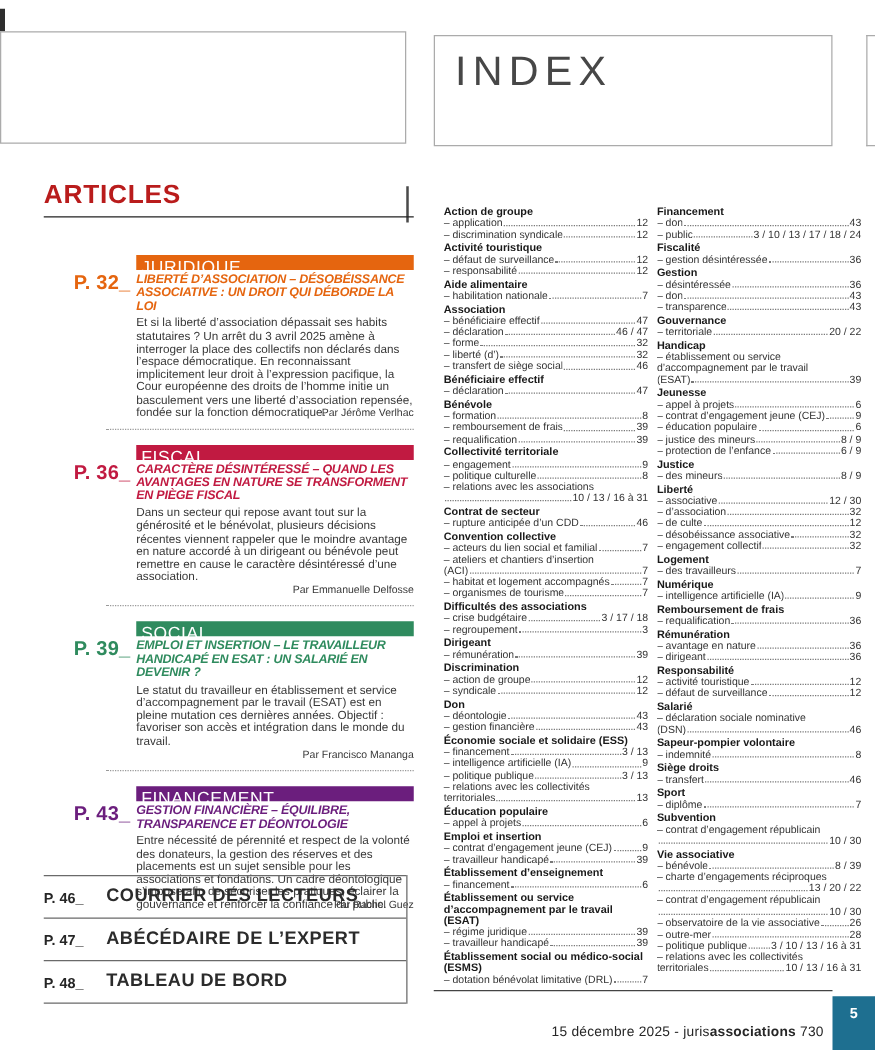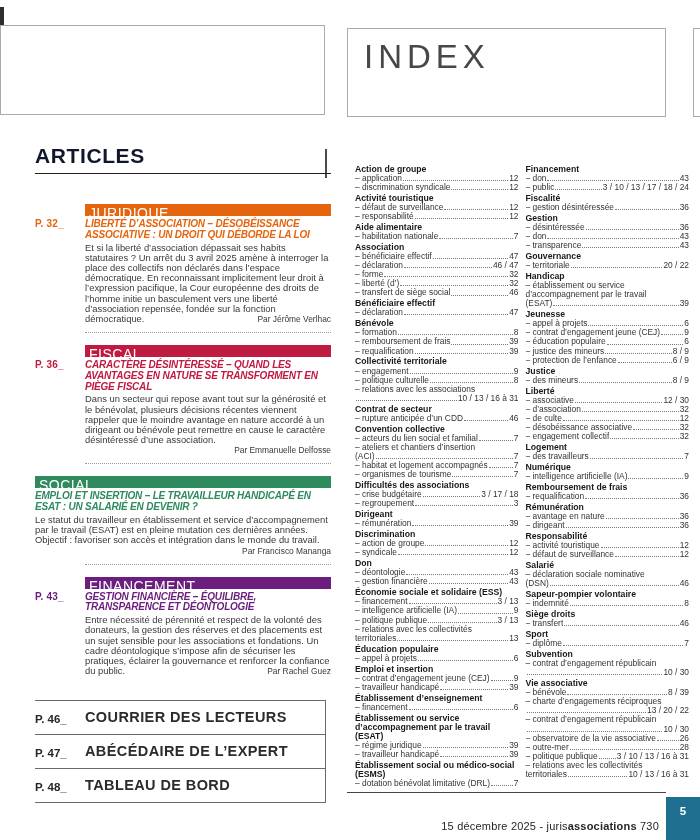--- a/index.html
+++ b/index.html
@@ -14,25 +14,25 @@
   .index-box { position:absolute; left:347px; top:28px; width:319px; height:89px;
                border:1px solid #ababab; background:#fff; }
   .index-title { position:absolute; left:16px; top:9px; font-size:33px; letter-spacing:5px;
                  color:#474747; font-weight:300; }
   .edge-card { position:absolute; left:693px; top:28px; width:7px; height:89px;
                border-left:1px solid #ababab; border-top:1px solid #ababab; border-bottom:1px solid #ababab; }
   .articles-tick { position:absolute; left:325px; top:149px; width:2px; height:29px; background:#4a4a4a; }
 
   
   .articles { position:absolute; left:35px; top:144px; width:296px; }
-  .articles-title { font-size:21px; font-weight:bold; letter-spacing:.6px; color:#0f172a;
+  .articles-title { font-size:21px; font-weight:bold; letter-spacing:.6px; color:#b91c1c;
                     padding-bottom:5px; border-bottom:1.8px solid #222; }
   #articles-list { margin-top:30px; }
   .art { display:flex; }
-  .pnum { flex:0 0 50px; font-weight:bold; font-size:10px; padding-top:14px; letter-spacing:.2px; }
+  .pnum { flex:0 0 50px; font-weight:bold; font-size:16px; padding-top:14px; letter-spacing:.2px;margin-left:24px; }
   .abody { flex:1; min-width:0; }
   .cat { height:12px; color:#fff; font-size:14px; font-weight:normal; letter-spacing:.5px;
          padding:1px 0 0 4px; }
   .ttl { font-weight:bold; font-size:10px; line-height:10.8px; letter-spacing:-.2px; margin:3px 0 2px;font-style:italic; }
   .desc { font-size:9.4px; line-height:10.2px; color:#383838; }
   .author { font-size:8.4px; color:#383838; text-align:right; }
   #articles-list > .art:first-child .author, #articles-list > .art:last-child .author { margin-top:-10.2px; }
   .dotsep { border-top:1.5px dotted #9a9a9a; margin:8px 0 12px 50px; }
 
   
@@ -93,20 +93,21 @@
           <div class="pnum" style="color: rgb(193, 26, 65);">P. 36_</div>
           <div class="abody">
             <div class="cat" style="background: rgb(193, 26, 65);">FISCAL</div>
             <div class="ttl" style="color: rgb(193, 26, 65);">CARACTÈRE DÉSINTÉRESSÉ – QUAND LES AVANTAGES EN NATURE SE TRANSFORMENT EN PIÈGE FISCAL</div>
             <div class="desc">Dans un secteur qui repose avant tout sur la générosité et le bénévolat, plusieurs décisions récentes viennent rappeler que le moindre avantage en nature accordé à un dirigeant ou bénévole peut remettre en cause le caractère désintéressé d’une association.</div>
             <div class="author">Par Emmanuelle Delfosse</div>
           </div>
         </div>
         <div class="dotsep"></div>
         <div class="art">
+          <div class="pnum" style="color: rgb(47, 139, 94);">P. 39_</div>
           <div class="abody">
             <div class="cat" style="background: rgb(47, 139, 94);">SOCIAL</div>
             <div class="ttl" style="color: rgb(47, 139, 94);">EMPLOI ET INSERTION – LE TRAVAILLEUR HANDICAPÉ EN ESAT : UN SALARIÉ EN DEVENIR ?</div>
             <div class="desc">Le statut du travailleur en établissement et service d’accompagnement par le travail (ESAT) est en pleine mutation ces dernières années. Objectif : favoriser son accès et intégration dans le monde du travail.</div>
             <div class="author">Par Francisco Mananga</div>
           </div>
         </div>
         <div class="dotsep"></div>
         <div class="art">
           <div class="pnum" style="color: rgb(107, 30, 125);">P. 43_</div>

